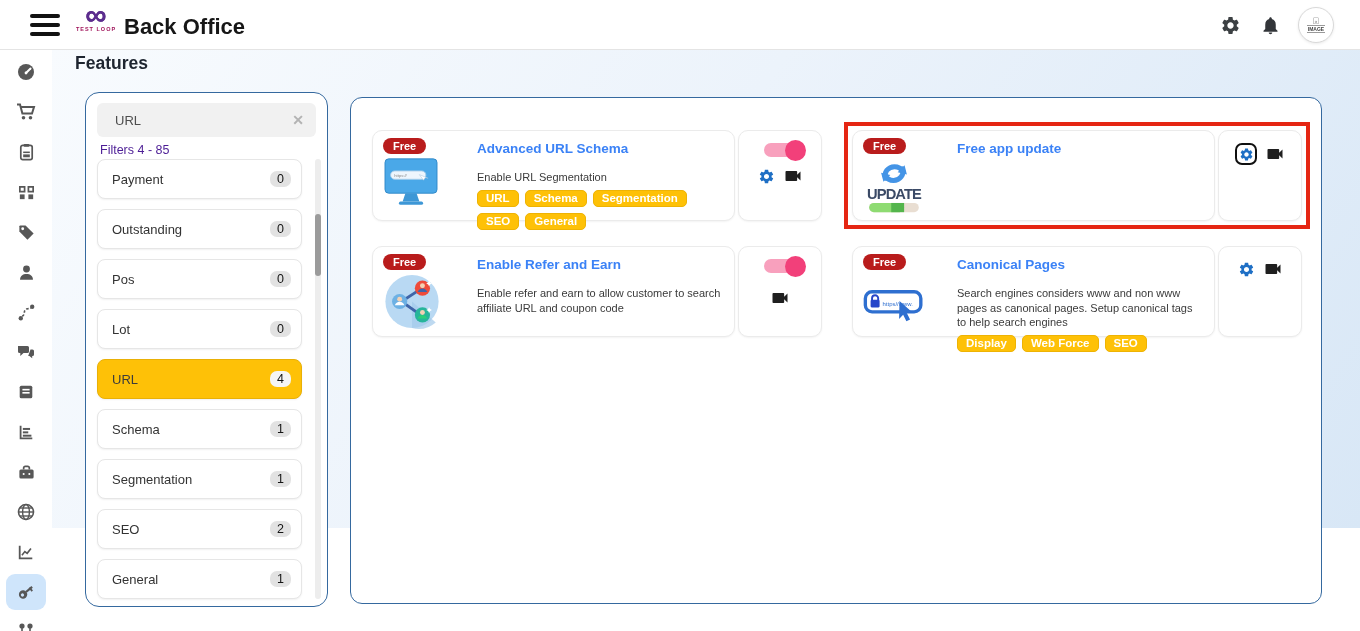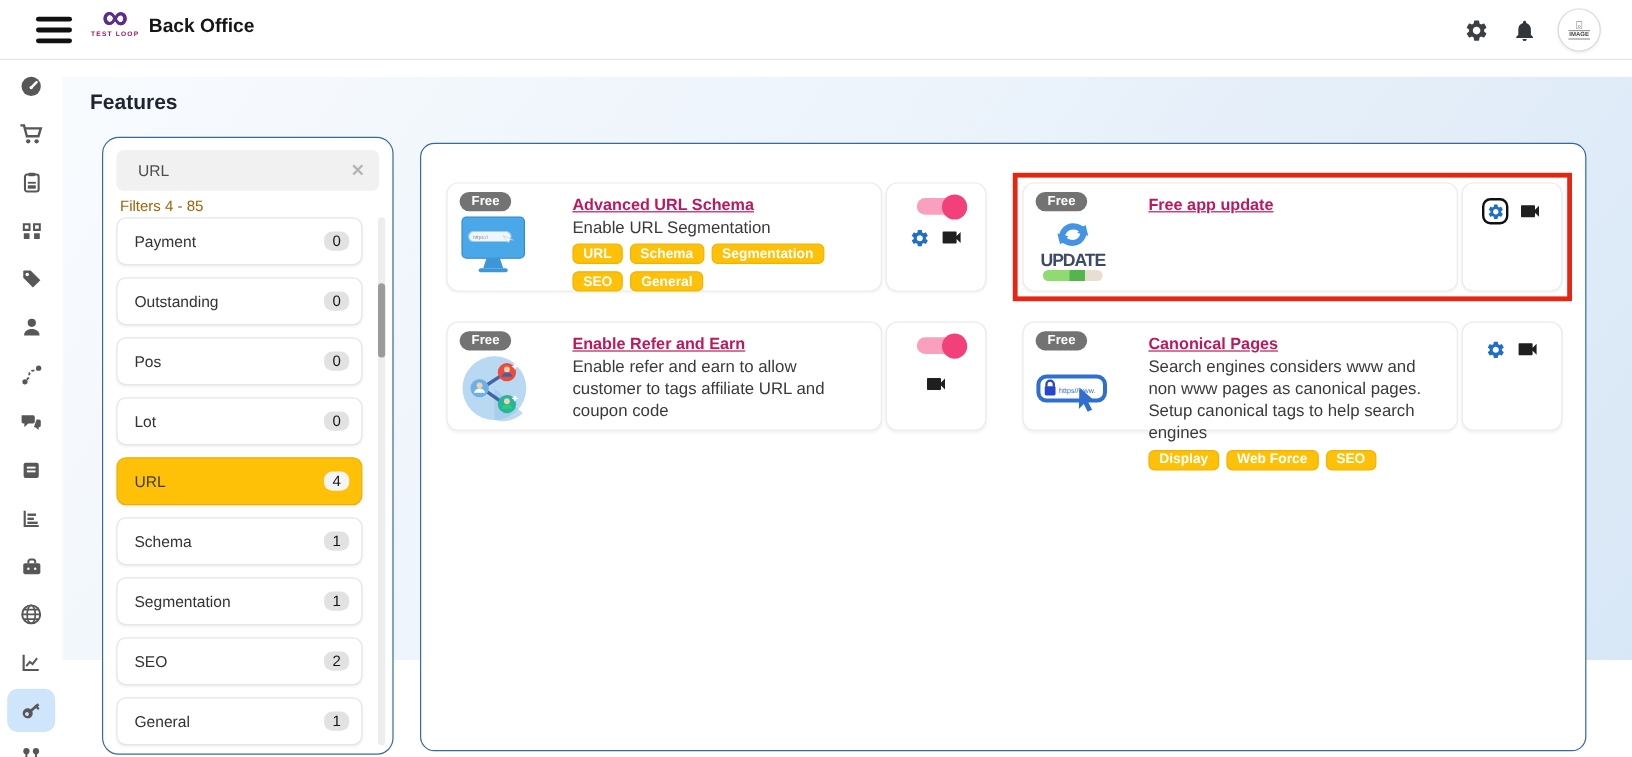--- a/index.html
+++ b/index.html
@@ -9,48 +9,48 @@
   
   .topbar { position:absolute; left:0; top:0; width:1360px; height:50px;
     background:#fff; border-bottom:1px solid #e4e4e4; z-index:5; }
   .hamburger { position:absolute; left:30px; top:14px; width:30px; height:22px;
     display:flex; flex-direction:column; justify-content:space-between; cursor:pointer; }
   .hamburger span { display:block; height:4px; background:#111; border-radius:2px; }
   .logo { position:absolute; left:74px; top:2px; width:44px; text-align:center; }
   .logo .inf { font-size:30px; font-weight:bold; color:#5b2d8e; line-height:26px;
     background:linear-gradient(90deg,#7b2d8e,#4b1f7e); -webkit-background-clip:text; background-clip:text; }
   .logo .cap { font-size:5.5px; letter-spacing:1px; color:#a0135a; font-weight:bold; margin-top:-2px; }
-  .brand { position:absolute; left:124px; top:14px; font-size:16px; font-weight:bold; color:#161616; }
+  .brand { position:absolute; left:124px; top:14px; font-size:22px; font-weight:bold; color:#161616; }
   .topbar-right { position:absolute; right:26px; top:0; height:50px; display:flex; align-items:center; gap:16px; }
   .tb-icon { width:24px; height:24px; cursor:pointer; display:flex; align-items:center; justify-content:center; }
   .avatar { width:36px; height:36px; border-radius:50%; border:1px solid #d9d9d9; background:#fff;
     display:flex; flex-direction:column; align-items:center; justify-content:center; cursor:pointer;
     box-shadow:0 1px 3px rgba(0,0,0,.08); }
   .avatar .cam { font-size:9px; color:#555; line-height:8px; }
   .avatar .txt { font-size:5px; font-weight:bold; color:#444; border-top:1px solid #999; border-bottom:1px solid #999; padding:0 1px; }
 
   
   .sidebar { position:absolute; left:0; top:50px; width:52px; height:581px; background:#fff; z-index:4; padding-top:2px; }
   .side-item { width:52px; height:40px; display:flex; align-items:center; justify-content:center; cursor:pointer; }
   .side-item .pad { width:40px; height:36px; border-radius:9px; display:flex; align-items:center; justify-content:center; }
   .side-item.active .pad { background:#cfe5fb; }
 
   
-  .content { position:absolute; left:52px; top:64px; width:1308px; height:486px;
+  .content { position:absolute; left:52px; top:42px; width:1308px; height:486px;
     background:linear-gradient(125deg,#f8fbfe 0%,#ecf3fb 45%,#d8e7f6 100%); }
   .page-title { position:absolute; left:23px; top:11px; font-size:17.5px; font-weight:bold; color:#1e2530; }
 
   
   .filter-panel { position:absolute; left:33px; top:50px; width:243px; height:515px;
     background:#fff; border:1px solid #35699f; border-radius:14px; }
   .fp-header { margin:10px 11px 0 11px; height:34px; background:#f1f1f1; border-radius:6px;
     display:flex; align-items:center; padding:0 12px 0 18px; }
   .fp-header .fh-label { font-size:13px; color:#4e4e4e; flex:1; }
   .fp-header .fh-close { color:#b3b3b3; font-size:14px; font-weight:bold; cursor:pointer; }
-  .fp-sub { margin:6px 0 0 14px; font-size:12.5px; color:#a16207; }
+  .fp-sub { margin:6px 0 0 14px; font-size:12.5px; color:#4c1d95; }
   .fp-list { position:absolute; left:11px; top:66px; width:205px; display:flex; flex-direction:column; gap:10px; }
   .fp-item { height:40px; background:#fff; border:1px solid #e6e6e6; border-radius:8px;
     display:flex; align-items:center; padding:0 10px 0 14px; cursor:pointer;
     box-shadow:0 1px 2px rgba(0,0,0,.06); }
   .fp-item .fl { flex:1; font-size:13px; color:#333; }
   .fp-item .fc { background:#e2e2e2; border-radius:7px; padding:1px 7px; font-size:12.5px; color:#141414; }
   .fp-item.selected { background:#fec107; border-color:#e9b006; }
   .fp-item.selected .fl { color:#3c3c3c; }
   .fp-item.selected .fc { background:#f5f5f5; }
   .fp-scroll { position:absolute; right:6px; top:66px; width:6px; height:440px; background:#ededed; border-radius:3px; }
@@ -58,26 +58,26 @@
 
   
   .main-panel { position:absolute; left:298px; top:55px; width:972px; height:507px;
     background:#fff; border:1px solid #35699f; border-radius:12px; padding:24px 13px 0 13px; }
   .grid { display:grid; grid-template-columns:466px 466px; grid-auto-rows:107px; column-gap:14px; row-gap:9px; }
   .feature-wrap { padding:4px; border:4px solid transparent; display:flex; gap:3px; }
   .feature-wrap.highlighted { border-color:#e52613; }
   .card { background:#fff; border:1px solid #ebebeb; border-radius:10px; box-shadow:0 1px 2px rgba(0,0,0,.05); height:91px; }
   .info-card { flex:1; display:flex; padding:7px 8px 6px 10px; cursor:pointer; }
   .ic-left { width:74px; display:flex; flex-direction:column; }
-  .free-badge { align-self:flex-start; background:#737373; color:#fff; font-size:11px; font-weight:bold;
+  .free-badge { align-self:flex-start; background:#b91c1c; color:#fff; font-size:11px; font-weight:bold;
     padding:2px 10px; border-radius:9px; }
   .feat-img { margin-top:3px; }
   .ic-text { flex:1; padding:3px 4px 0 20px; }
-  .feat-title { font-size:13.5px; font-weight:bold; color:#be185d;text-decoration:underline; }
-  .feat-desc { font-size:14px; color:#3a3a3a; line-height:1.32; margin-top:2px; max-width:330px; }
+  .feat-title { font-size:13.5px; font-weight:bold; color:#3b82f6; }
+  .feat-desc { font-size:11px; color:#3a3a3a; line-height:1.32; margin-top:14px; max-width:330px; }
   .tags { display:flex; gap:6px; margin-top:5px; flex-wrap:wrap; }
   .tag { background:#fec107; border:1px solid #eeb304; color:#fff; font-size:11.5px; font-weight:600;
     padding:1.5px 8px; border-radius:5px; white-space:nowrap; }
   .action-card { width:84px; display:flex; flex-direction:column; align-items:center; padding-top:12px; gap:9px; }
   .toggle { width:38px; height:14px; background:#f8a0bd; border-radius:8px; position:relative; cursor:pointer; margin-right:-6px; }
   .toggle::after { content:''; position:absolute; right:-4px; top:-3.5px; width:21px; height:21px;
     border-radius:50%; background:#f2407a; }
   .act-icons { display:flex; align-items:center; gap:8px; }
   .icon-btn { cursor:pointer; display:flex; align-items:center; justify-content:center; }
   .gear-focus { border:2.5px solid #101010; border-radius:7px; padding:1.5px; background:#fff; }
@@ -415,21 +415,21 @@
                 <path d="M36 20c.8-2.6 2.6-3.8 5-3.8s4.2 1.2 5 3.8z" fill="#3f64a8"></path>
               <circle cx="41" cy="44" r="8" fill="#27b59a"></circle>
                 <circle cx="41" cy="41.5" r="2.6" fill="#f3d1b3"></circle>
                 <path d="M36 48c.8-2.6 2.6-3.8 5-3.8s4.2 1.2 5 3.8z" fill="#2bcf7a"></path>
               <path d="M48 8l1 2 2 1-2 1-1 2-1-2-2-1 2-1z" fill="#fff"></path>
               <path d="M48 36l1 2 2 1-2 1-1 2-1-2-2-1 2-1z" fill="#fff"></path>
             </svg>
           </div>
           <div class="ic-text">
             <div class="feat-title">Enable Refer and Earn</div>
-            <div class="feat-desc">Enable refer and earn to allow customer to tags affiliate URL and coupon code</div>
+            <div class="feat-desc">Enable refer and earn to allow customer to search affiliate URL and coupon code</div>
           </div>
         </div>
         <div class="card action-card">
           <div class="toggle"></div>
           <div class="act-icons" style="margin-top:6px;">
             <span class="icon-btn">
               <svg width="20" height="20" viewBox="0 0 24 24">
                   <path fill="#1f1f1f" d="M17 10.5V7c0-.55-.45-1-1-1H4c-.55 0-1 .45-1 1v10c0 .55.45 1 1 1h12c.55 0 1-.45 1-1v-3.5l4 4v-11l-4 4z"></path>
                 </svg>
             </span>

